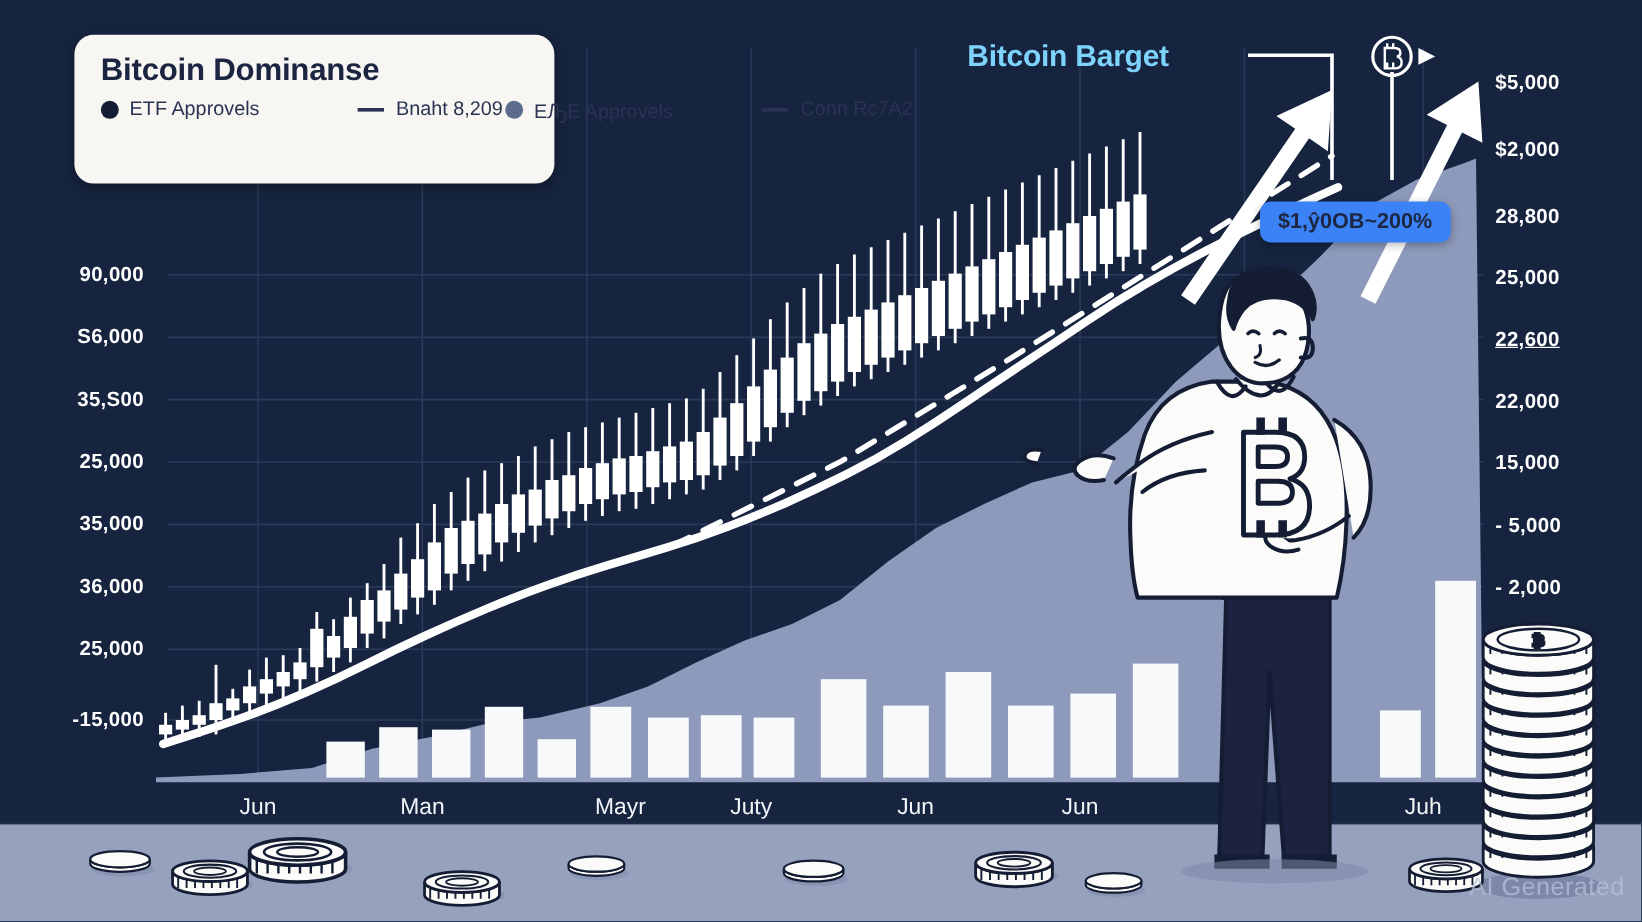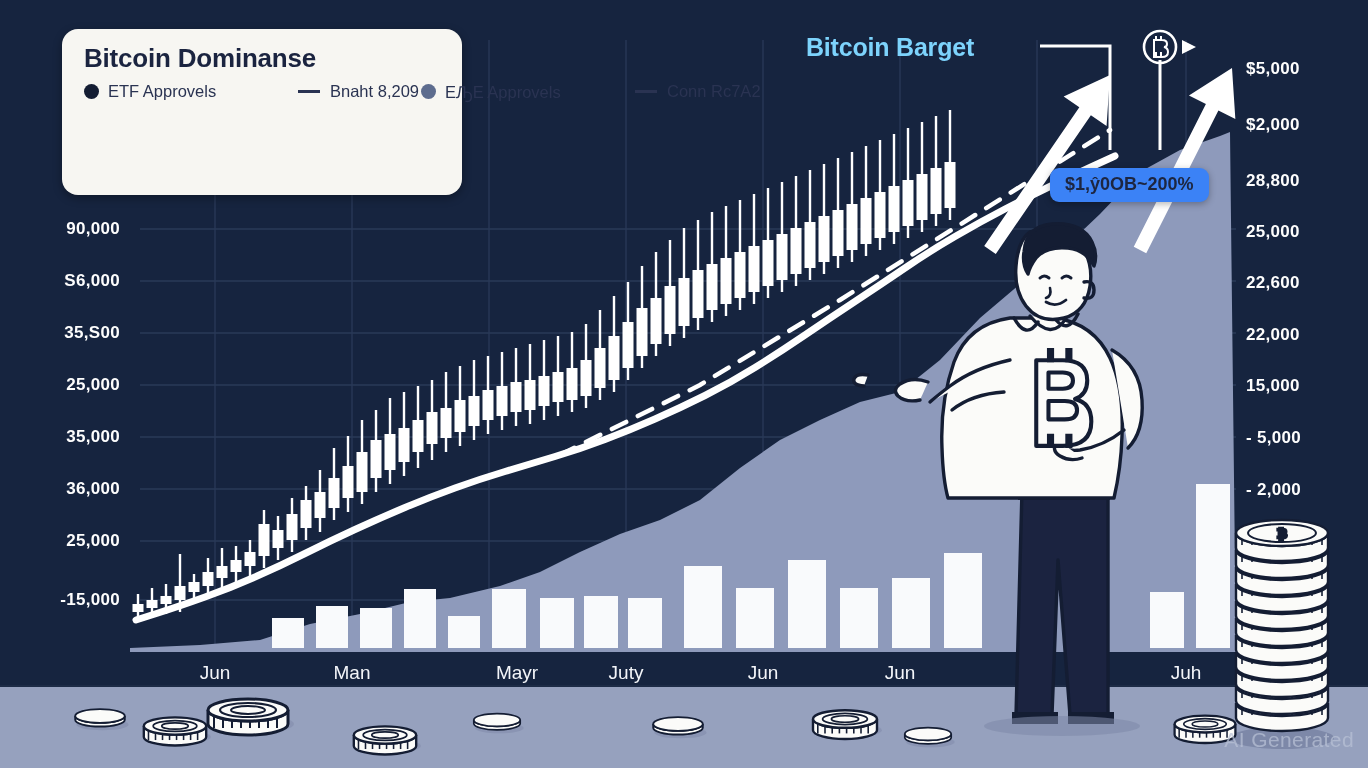--- a/index.html
+++ b/index.html
@@ -32,21 +32,21 @@
   .axis-right { text-align:left; left:1246px; }
 
   
   .xlab {
     position:absolute; font-size:19px; color:#f3f5f9; font-weight:400;
     transform:translateX(-50%); white-space:nowrap; top:662px;
   }
 
   
   .legend-card {
-    position:absolute; left:62px; top:29px; width:400px; height:166px;
+    position:absolute; left:62px; top:29px; width:400px; height:124px;
     background:#f7f6f2; border-radius:16px;
     box-shadow:0 3px 10px rgba(0,0,0,.33);
     padding:14px 20px 10px 22px;
   }
   .legend-title {
     font-size:26px; font-weight:700; color:#1b2440;
     letter-spacing:-.2px; margin-bottom:6px;
   }
   .legend-rows { display:flex; flex-direction:row; gap:2px; }
   .legend-row { display:flex; align-items:center; font-size:16.5px; color:#2a3352; font-weight:500; }
@@ -550,21 +550,21 @@
       <div class="axis-left" style="top: 427px;">35,000</div>
       <div class="axis-left" style="top: 479px;">36,000</div>
       <div class="axis-left" style="top: 531px;">25,000</div>
       <div class="axis-left" style="top: 590px;">-15,000</div>
     </div>
   <div id="axis-right-wrap" style="z-index:6">
       <div class="axis-right" style="top: 59px;">$5,000</div>
       <div class="axis-right" style="top: 115px;">$2,000</div>
       <div class="axis-right" style="top: 171px;">28,800</div>
       <div class="axis-right" style="top: 222px;">25,000</div>
-      <div class="axis-right" style="top: 273px;">22,600</div>
+      <div class="axis-right" style="top: 273px; text-decoration: underline;">22,600</div>
       <div class="axis-right" style="top: 325px;">22,000</div>
       <div class="axis-right" style="top: 376px;">15,000</div>
       <div class="axis-right" style="top: 428px;">- 5,000</div>
       <div class="axis-right" style="top: 480px;">- 2,000</div>
     </div>
   <div id="xaxis-wrap" style="z-index:6">
       <div class="xlab" style="left: 215px;">Jun</div>
       <div class="xlab" style="left: 352px;">Man</div>
       <div class="xlab" style="left: 517px;">Mayr</div>
       <div class="xlab" style="left: 626px;">Juty</div>

